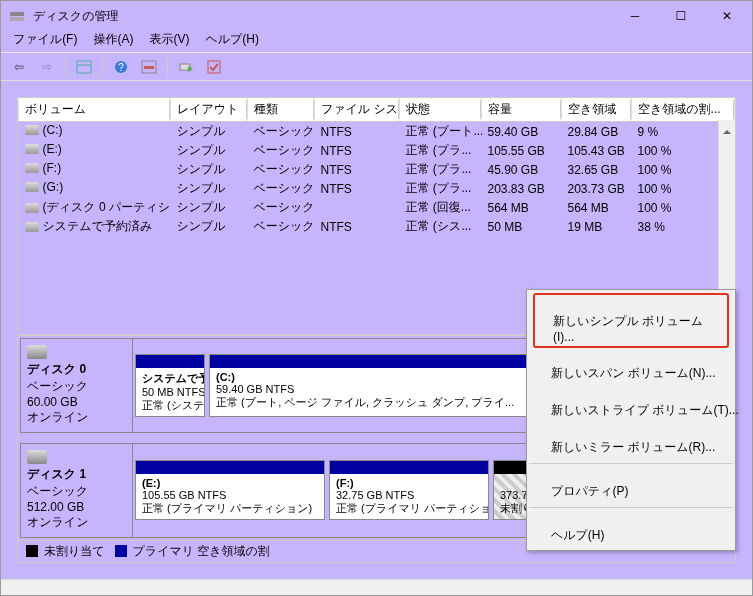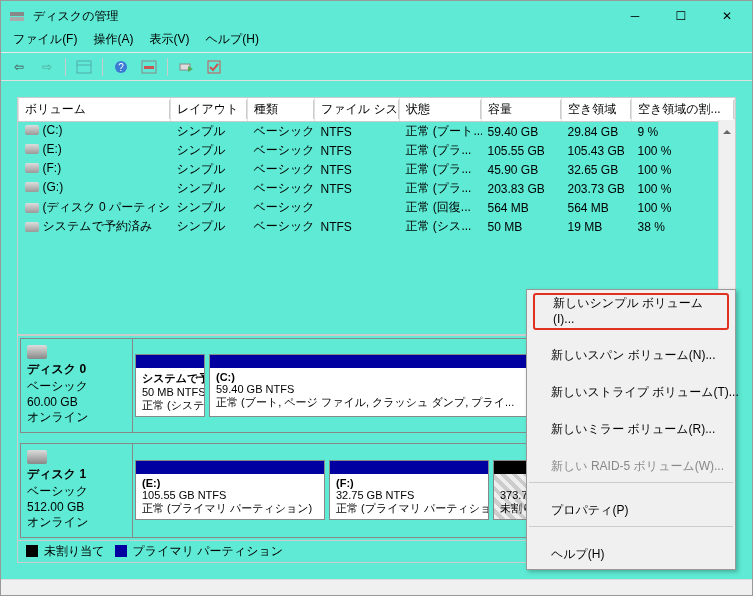--- a/index.html
+++ b/index.html
@@ -1,17 +1,17 @@
 <!DOCTYPE html>
 <html><head>
 <meta charset="utf-8">
 <style>
   * { box-sizing: border-box; margin: 0; padding: 0; }
   body { font-family: "Yu Gothic UI", "Meiryo", sans-serif; font-size: 12px; background: #fff; color: #000; }
-  .window { width: 753px; height: 596px; border: 1px solid #999; display: flex; flex-direction: column; background: #5eead4; }
+  .window { width: 753px; height: 596px; border: 1px solid #999; display: flex; flex-direction: column; background: #c4b5fd; }
   .titlebar { height: 30px; display: flex; align-items: center; padding: 0 2px 0 8px; }
   .titlebar .icon { width: 16px; height: 16px; margin-right: 8px; }
   .titlebar .title { flex: 1; }
   .win-btn { width: 46px; height: 30px; display: flex; align-items: center; justify-content: center; }
   .menubar { height: 22px; display: flex; align-items: flex-start; padding: 0 4px; border-bottom: 1px solid #e8e8e8;}
   .menubar span { padding: 0 8px; }
   .toolbar { height: 28px; display: flex; align-items: center; gap: 4px; padding: 0 6px; border-bottom: 1px solid #e0e0e0;}
   .tb-btn { width: 24px; height: 22px; display: flex; align-items: center; justify-content: center; border: 1px solid transparent; color:#444;}
   .tb-sep { width: 1px; height: 18px; background: #ccc; margin: 0 2px;}
   .content { flex: 1; display: flex; flex-direction: column; border: 1px solid #ccc; margin: 16px; min-height: 0;}
@@ -40,21 +40,21 @@
   .part .ptxt { padding: 3px 6px; font-size: 11px; background:#fff; flex:1; white-space:nowrap; overflow:hidden;}
   .unalloc .ptxt { background: transparent;}
   .legend { height: 24px; border-top: 1px solid #ccc; display:flex; align-items:center; gap:6px; padding:0 8px;}
   .sw { width:12px; height:12px; }
   .sw.black{ background:#000;} .sw.blue{ background:#0000A0;}
   .statusbar { height:16px; background:#f0f0f0; border-top:1px solid #ddd;}
   .ctxmenu { position: absolute; right: 16px; top: 288px; width: 210px; background:#f0f0f0; border:1px solid #999; box-shadow: 2px 2px 4px rgba(0,0,0,0.25); padding:2px 0; z-index:50;}
   .ctxmenu .mi { padding: 16px 20px 4px 24px; white-space:nowrap;}
   .ctxmenu .mi.disabled { color:#888;}
   .ctxmenu .sep { height:1px; background:#ccc; margin:3px 2px;}
-  .highlight-red { border: 2px solid #e03020; border-radius:3px; margin: 1px 6px; padding:0 14px 2px 18px;}
+  .highlight-red { border: 2px solid #e03020; border-radius:3px; margin: 1px 6px; padding:18px 14px 2px 18px;}
 </style>
 </head>
 <body>
 
 <div class="window" style="position:relative;">
   <div class="titlebar">
     <svg class="icon" viewBox="0 0 16 16">
         <rect x="1" y="4" width="14" height="4" fill="#888"></rect>
         <rect x="1" y="9" width="14" height="4" fill="#aaa"></rect>
       </svg>
@@ -241,29 +241,28 @@
               <div class="stripe"></div>
               <div class="ptxt"><b></b><br>373.70 GB<br>未割り当て</div>
             </div>
           </div>
       </div>
     </div>
     <div class="legend">
       <span class="sw black"></span>
       <span>未割り当て</span>
       <span class="sw blue" style="margin-left:4px;"></span>
-      <span>プライマリ パーティション</span>
+      <span>プライマリ 空き領域の割</span>
     </div>
   </div>
   <div class="statusbar"></div>
 
   <div class="ctxmenu">
     <div class="highlight-red">新しいシンプル ボリューム(I)...</div>
     <div class="mi">新しいスパン ボリューム(N)...</div>
     <div class="mi">新しいストライプ ボリューム(T)...</div>
     <div class="mi">新しいミラー ボリューム(R)...</div>
-    <div class="mi disabled">新しい RAID-5 ボリューム(W)...</div>
     <div class="sep"></div>
     <div class="mi">プロパティ(P)</div>
     <div class="sep"></div>
     <div class="mi">ヘルプ(H)</div>
   </div>
 </div>
 
 </body></html>

